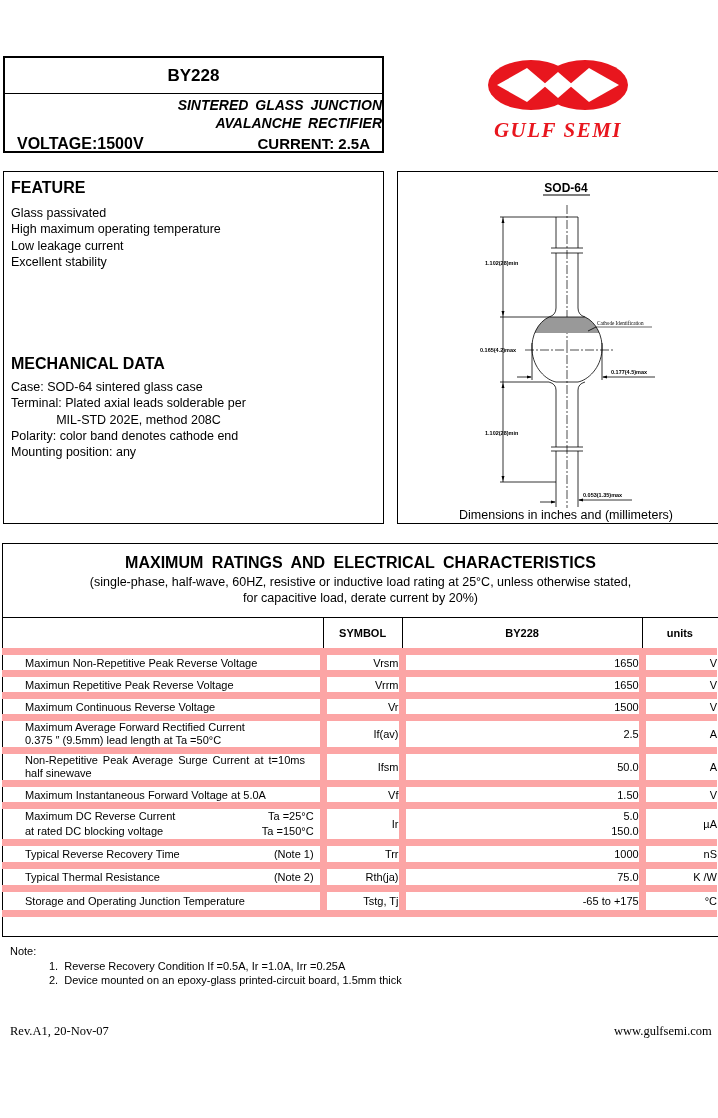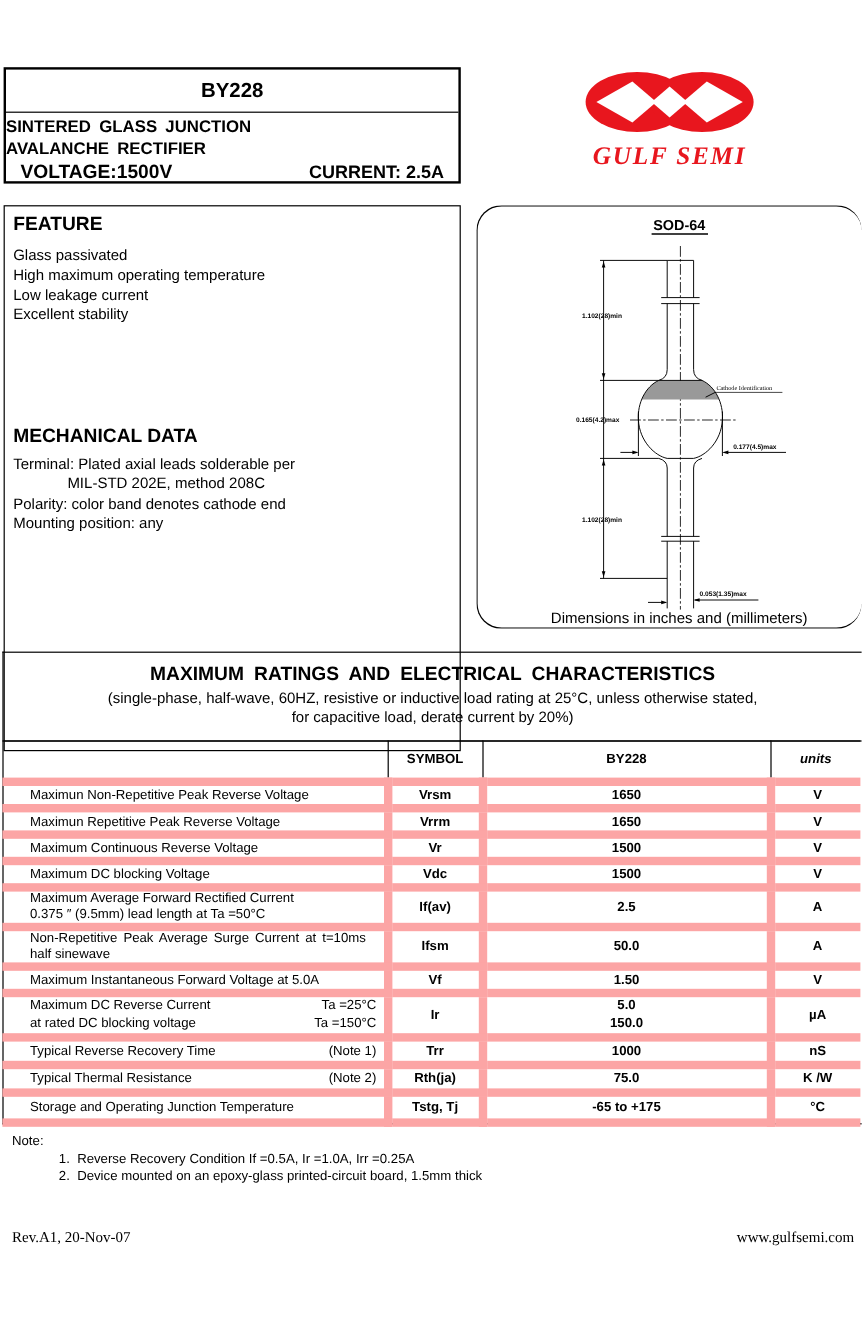--- a/index.html
+++ b/index.html
@@ -4,53 +4,53 @@
   <style>
     html, body { margin: 0; padding: 0; background: #ffffff; }
     body { width: 718px; height: 1118px; overflow: hidden; position: relative; font-family: "Liberation Sans", sans-serif; color: #000; }
     .abs { position: absolute; }
     .box { position: absolute; border: 1.5px solid #000; box-sizing: border-box; padding-left: 32px; }
 
     
     #hdr { left: 3px; top: 56px; width: 381px; height: 97px; border-width: 2px; }
     #hdr .part { position: absolute; left: 0; right: 0; top: 8px; text-align: center; font-weight: bold; font-size: 17px; }
     #hdr .divider { position: absolute; left: 0; right: 0; top: 35px; border-top: 1.5px solid #000; }
-    #hdr .desc { position: absolute; left: 0; right: 0; text-align: left; font-weight: bold; font-size: 14px; word-spacing: 3px; }
+    #hdr .desc { position: absolute; left: 0; right: 0; text-align: right; font-weight: bold; font-size: 14px; word-spacing: 3px; font-style: italic; }
     #hdr .d1 { top: 39px; } #hdr .d2 { top: 57px; }
     #hdr .volt { position: absolute; left: 12px; top: 77px; font-weight: bold; font-size: 16px; }
     #hdr .curr { position: absolute; right: 12px; top: 77px; font-weight: bold; font-size: 15px; }
 
     
     #logo { left: 470px; top: 55px; width: 180px; height: 90px; }
 
     
-    #feat { left: 3px; top: 171px; width: 381px; height: 455px; border-width: 1px; }
+    #feat { left: 3px; top: 171px; width: 381px; height: 353px; border-width: 1px; }
     .sec-title { position: absolute; left: 7px; font-weight: bold; font-size: 16px; }
     .sec-list { position: absolute; left: 7px; font-size: 12.5px; line-height: 16.3px; }
     .sec-list div { white-space: pre; }
 
     
-    #diag { left: 397px; top: 171px; width: 321px; height: 353px; border-width: 1px; border-right: none; border-radius: 21px; }
+    #diag { left: 397px; top: 171px; width: 321px; height: 353px; border-width: 1px; border-right: none; }
     #diag svg { position: absolute; left: -1px; top: -1px; }
 
     
     #rat { left: 2px; top: 543px; width: 716px; height: 394px; border-width: 1.5px; border-right: none; }
     #rat .rhead { position: absolute; left: 0; right: 0; top: 0; height: 73px; border-bottom: 1px solid #000; text-align: center; }
     #rat .rtitle { position: absolute; left: 0; right: 0; top: 10px; font-weight: bold; font-size: 16px; word-spacing: 4px; }
     #rat .rsub1 { position: absolute; left: 0; right: 0; top: 31px; font-size: 12.5px; }
     #rat .rsub2 { position: absolute; left: 0; right: 0; top: 47px; font-size: 12.5px; }
     table.rt { position: absolute; left: -1px; top: 73px; border-collapse: collapse; table-layout: fixed; font-size: 11px; }
     table.rt td { border: 7px solid #fca5a5; padding: 0; vertical-align: middle; }
     table.rt tr td:first-child { border-left: none; }
     table.rt tr td:last-child { border-right: none; }
     table.rt th { border: 1px solid #000; font-weight: bold; font-size: 11px; height: 28px; }
     table.rt tr th:first-child { border-left: none; }
-    table.rt tr th:last-child { border-right: none; font-style: italic; }
+    table.rt tr th:last-child { border-right: none; }
     td.p { padding-left: 23px !important; padding-right: 6px !important; }
-    td.c { text-align: center; font-weight: bold; }
+    td.c { text-align: right; }
     .pl { display: flex; justify-content: space-between; line-height: 13px; }
     .notes { position: absolute; left: 0; right: 0; top: 396px; font-size: 11px; }
     .notes .nt { position: absolute; left: 7px; top: 5px; }
     .notes .n1 { position: absolute; left: 46px; top: 20px; white-space: pre; }
     .notes .n2 { position: absolute; left: 46px; top: 34px; white-space: pre; }
 
     
     .foot { position: absolute; top: 1024px; font-family: "Liberation Serif", serif; font-size: 12.5px; white-space: nowrap; }
   </style>
 </head>
@@ -79,20 +79,21 @@
 <div id="feat" class="box">
   <div class="sec-title" style="top:7px;">FEATURE</div>
   <div class="sec-list" style="top:33px;">
     <div>Glass passivated</div>
     <div>High maximum operating temperature</div>
     <div>Low leakage current</div>
     <div>Excellent stability</div>
   </div>
   <div class="sec-title" style="top:183px;">MECHANICAL DATA</div>
   <div class="sec-list" style="top:207px;">
+    <div>Case: SOD-64 sintered glass case</div>
     <div>Terminal: Plated axial leads solderable per</div>
     <div>             MIL-STD 202E, method 208C</div>
     <div>Polarity: color band denotes cathode end</div>
     <div>Mounting position: any</div>
   </div>
 </div>
 
 <div id="diag" class="box">
   <svg width="321" height="353" viewBox="397 171 321 353">
     <defs>
@@ -195,26 +196,20 @@
       <td class="c">Vrrm</td>
       <td class="c">1650</td>
       <td class="c">V</td>
     </tr>
     <tr style="height:22px">
       <td class="p">Maximum Continuous Reverse Voltage</td>
       <td class="c">Vr</td>
       <td class="c">1500</td>
       <td class="c">V</td>
     </tr>
-    <tr style="height:22px">
-      <td class="p">Maximum DC blocking Voltage</td>
-      <td class="c">Vdc</td>
-      <td class="c">1500</td>
-      <td class="c">V</td>
-    </tr>
     <tr style="height:28px">
       <td class="p">
         <div class="pl">
               <span>Maximum Average Forward Rectified Current</span>
             </div>
         <div class="pl">
               <span>0.375 ″ (9.5mm) lead length at Ta =50°C</span>
             </div>
       </td>
       <td class="c">If(av)</td>

